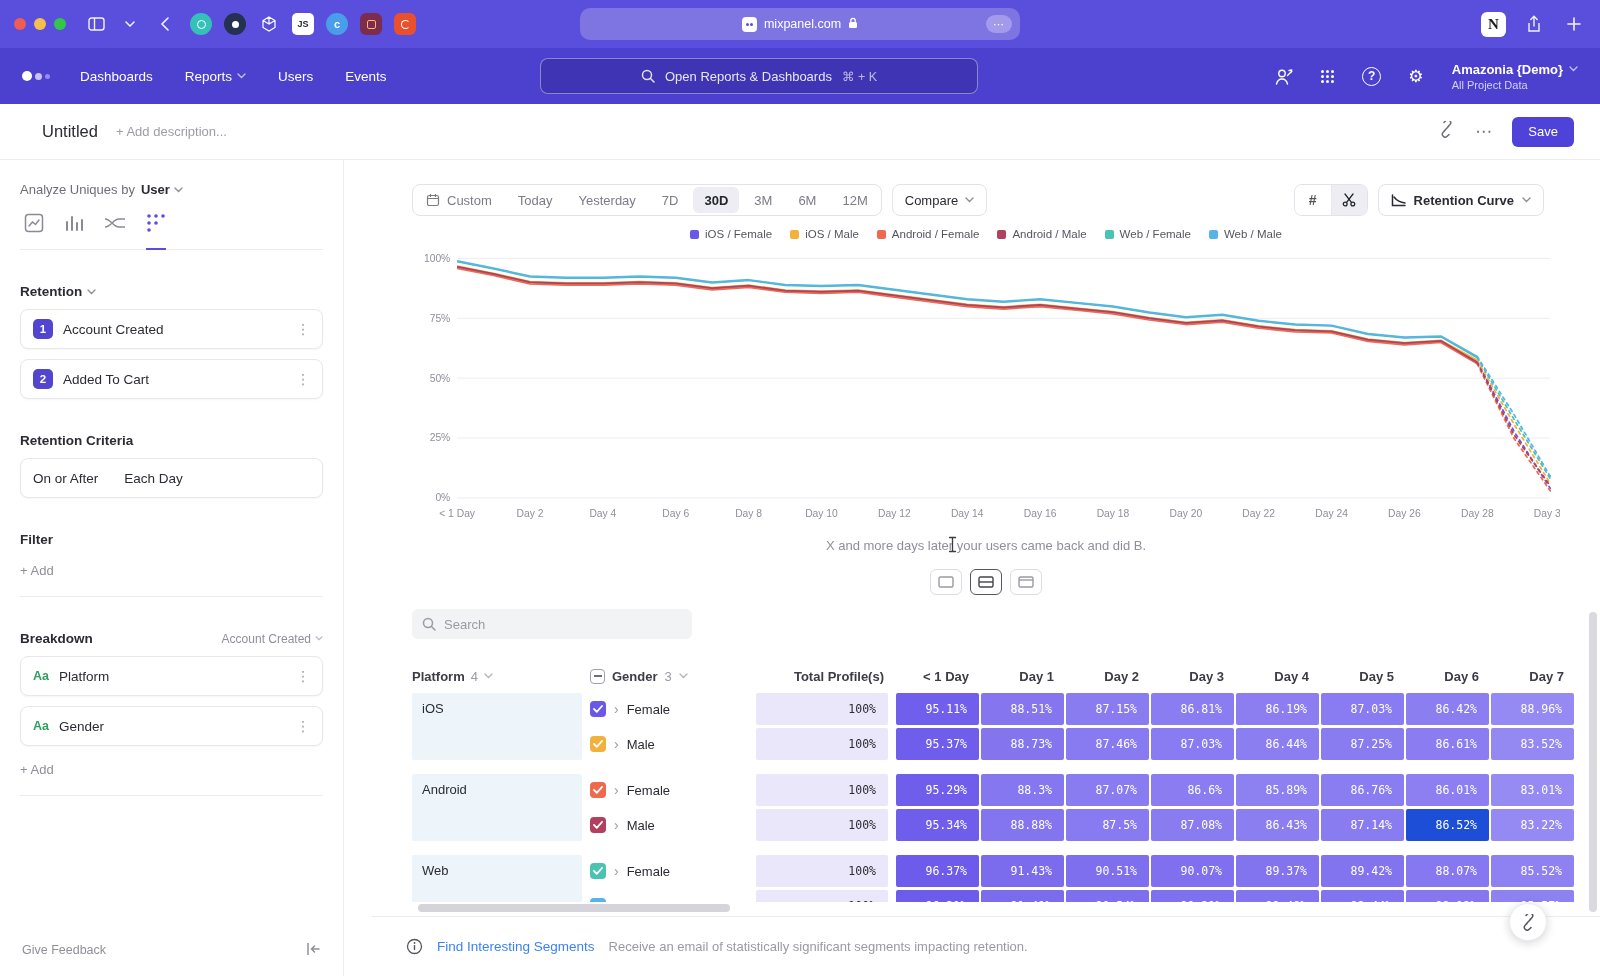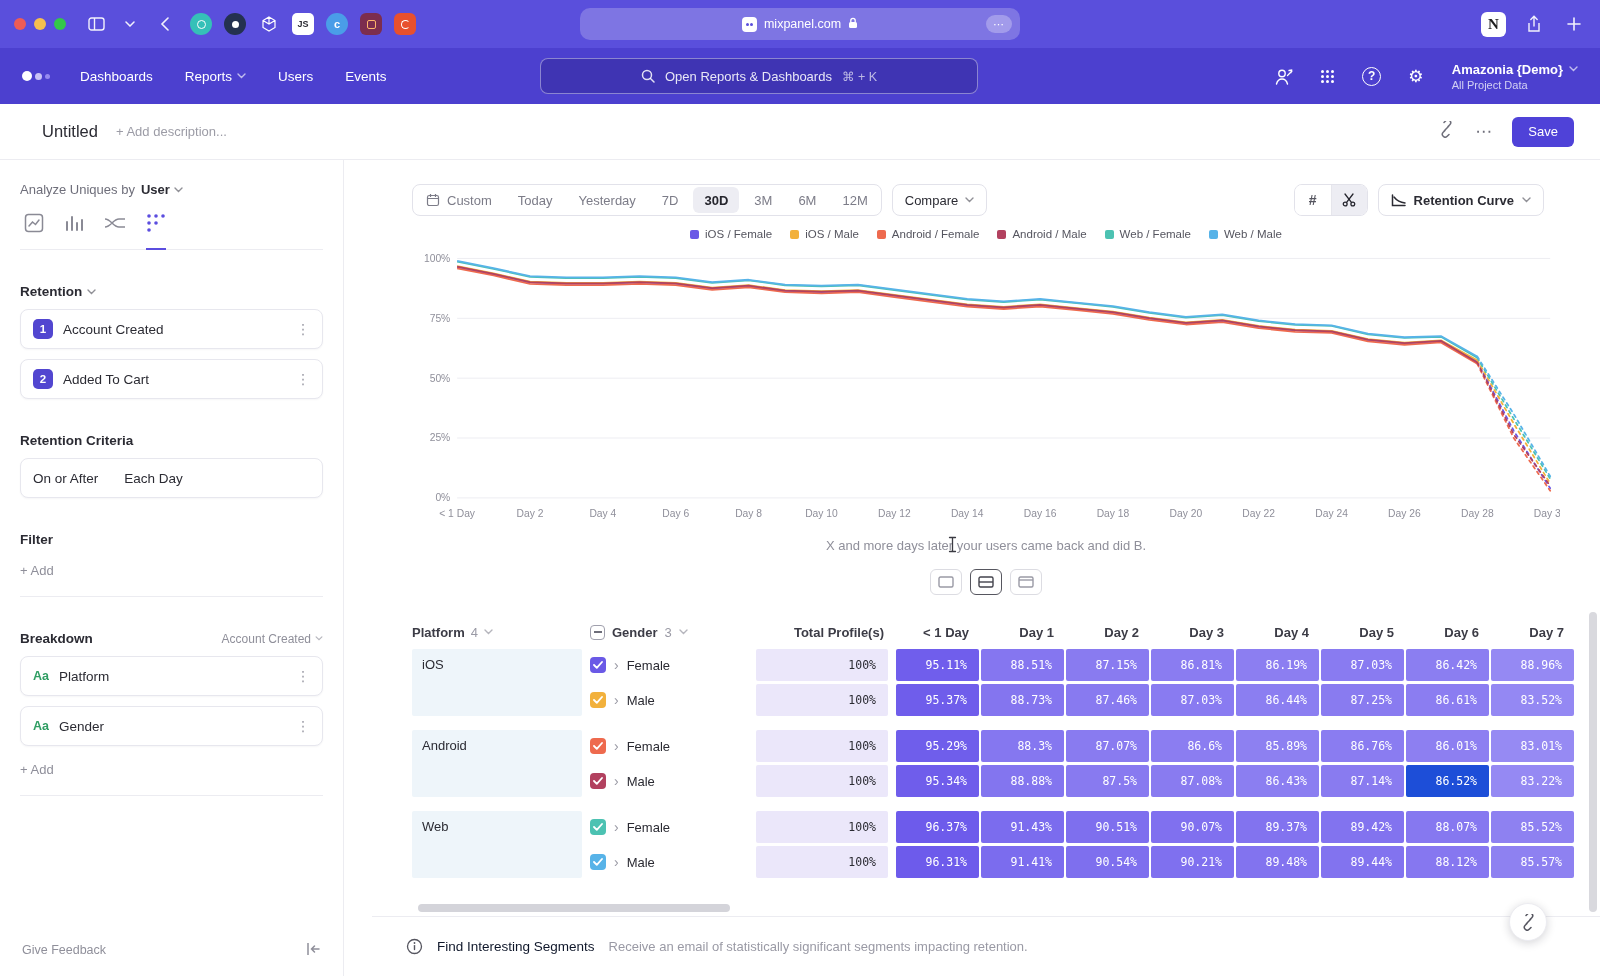--- a/index.html
+++ b/index.html
@@ -130,21 +130,21 @@
                 justify-content:flex-end; padding-right:12px; font-family:"DejaVu Sans Mono",monospace; font-size:11.5px; }
   .vcell { width:83px; margin-right:2px; border-radius:2px; display:flex; align-items:center; justify-content:flex-end;
            padding-right:12px; font-family:"DejaVu Sans Mono",monospace; font-size:11.5px; color:#fff; }
 
   .hscroll-strip { position:absolute; left:0; right:12px; bottom:0; height:14px; background:#fff; }
   .hscroll { position:absolute; left:46px; bottom:4px; width:312px; height:8px; background:#d4d4da; border-radius:4px; }
   .vscroll { position:absolute; right:3px; top:452px; width:8px; height:300px; background:#d9d9de; border-radius:4px; }
 
   .bottom-bar { position:absolute; left:0; right:0; bottom:0; height:60px; border-top:1px solid #ececf1; background:#fff;
                 display:flex; align-items:center; padding-left:34px; gap:14px; }
-  .bb-title { font-size:13.5px; color:#0f172a; }
+  .bb-title { font-size:13.5px; color:#3b82f6; }
   .bb-sub { font-size:13px; color:#9a9aa5; }
 
   .float-btn { position:absolute; right:53px; bottom:35px; width:38px; height:38px; border-radius:50%; background:#fff;
                border:1px solid #ececf1; box-shadow:0 2px 10px rgba(20,20,40,.18); display:flex; align-items:center;
                justify-content:center; color:#55555f; }
   .ibeam { position:absolute; left:948px; top:536px; }
 </style>
 </head>
 <body>
 
@@ -568,20 +568,27 @@
           </button>
           <button class="vt-btn">
             <svg width="16" height="12" viewBox="0 0 16 12">
                 <rect x="1" y="1" width="14" height="10" rx="1.5" fill="none" stroke="currentColor" stroke-width="1.4"></rect>
                 <path d="M1 4h14" stroke="currentColor" stroke-width="1.4"></path>
               </svg>
           </button>
         </div>
 
         <div class="table-area">
+          <div class="search-box">
+            <svg width="14" height="14" viewBox="0 0 14 14">
+                <circle cx="6" cy="6" r="4.5" fill="none" stroke="#9a9aa5" stroke-width="1.5"></circle>
+                <path d="M9.5 9.5L13 13" stroke="#9a9aa5" stroke-width="1.5" stroke-linecap="round"></path>
+              </svg>
+            <input placeholder="Search" style="">
+          </div>
           <div class="thead">
               <div class="th th-platform">
                 <span>Platform</span>
                 <span class="count">4</span>
                 <svg class="chev" width="9" height="6" viewBox="0 0 9 6">
                   <path d="M1 1l3.5 3.5L8 1" fill="none" stroke="#8f8f9a" stroke-width="1.4" stroke-linecap="round"></path>
                 </svg>
               </div>
               <div class="th th-gender">
                 <span class="minus-box">

